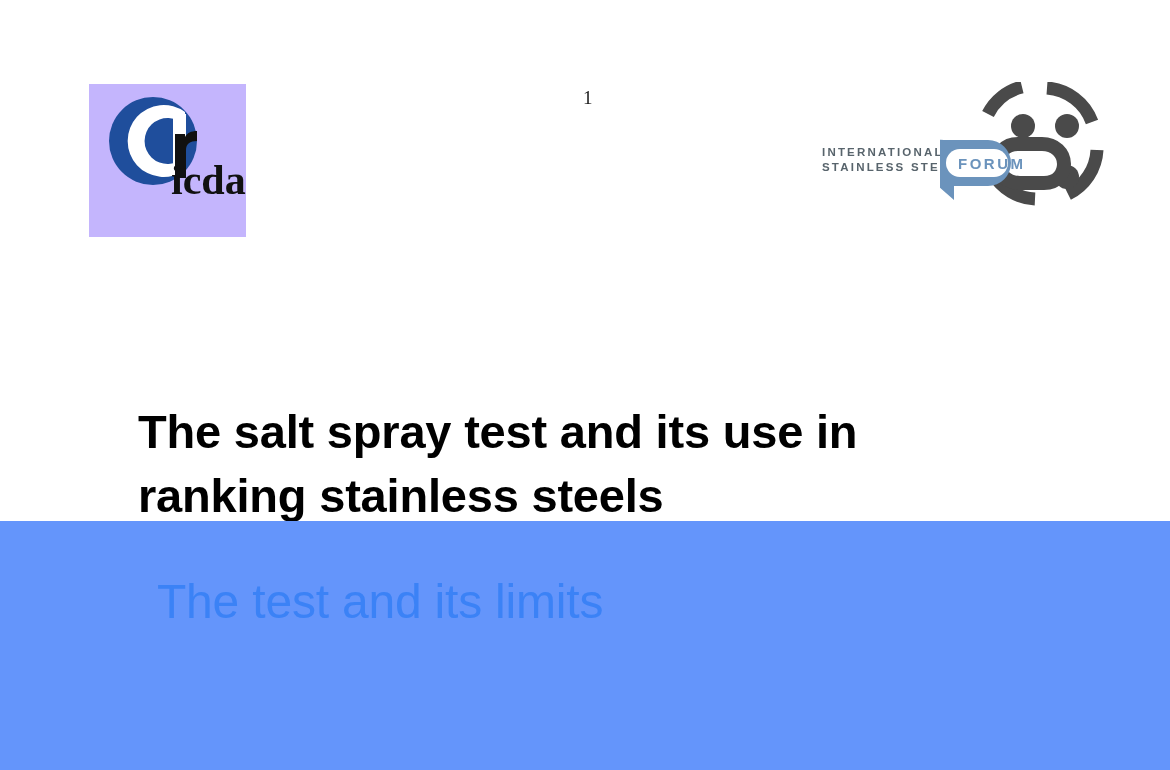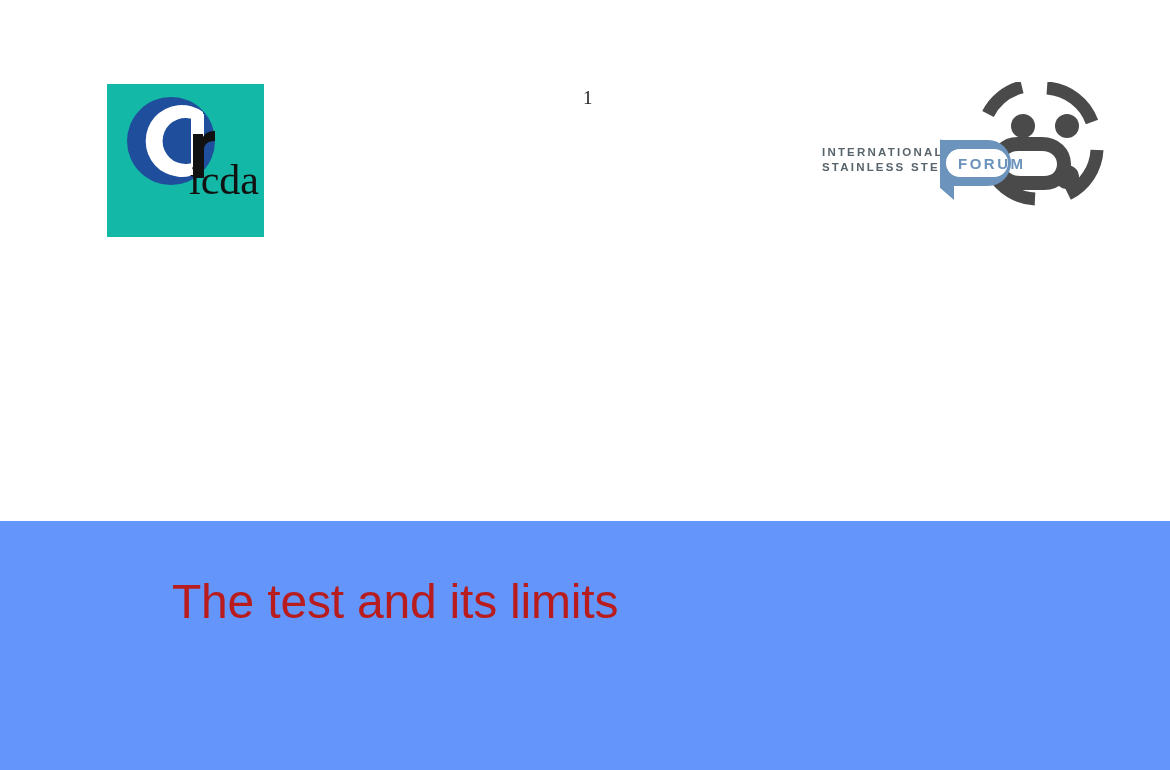--- a/index.html
+++ b/index.html
@@ -19,25 +19,26 @@
 
   .slide {
     position: absolute;
     inset: 0;
     background: #ffffff;
   }
 
   
   .icda-logo-box {
     position: absolute;
-    left: 107px;
+    left: 89px;
     top: 84px;
     width: 157px;
     height: 153px;
-    background: #14b8a6;
+    background: #c4b5fd;
+    font-weight: bold;
   }
   .icda-svg {
     position: absolute;
     left: 0;
     top: 0;
     width: 157px;
     height: 153px;
     display: block;
   }
 
@@ -118,23 +119,22 @@
     background: #6495fb;
   }
   .banner-text {
     position: absolute;
     left: 157px;
     top: 573px;
     font-family: "Liberation Sans", sans-serif;
     font-weight: normal;
     font-size: 48px;
     line-height: 58px;
-    color: #b91c1c;
+    color: #3b82f6;
     letter-spacing: -0.2px;
-    margin-left: 15px;
   }
 </style>
 </head>
 <body>
 
 <div class="slide">
 
   <div class="icda-logo-box">
     <svg class="icda-svg" viewBox="0 0 157 153" aria-hidden="true">
 
@@ -193,17 +193,19 @@
                  L 30 104
                  L 30 118
                  L 14 104
                  A 23 23 0 0 1 20 58 Z" fill="#6b93bc" transform="translate(-16,0)"></path>
         <rect x="6" y="67" width="62" height="28" rx="14" fill="#ffffff"></rect>
         <text x="18" y="87" font-family="Liberation Sans, sans-serif" font-size="15" font-weight="bold" letter-spacing="2.5" fill="#6b93bc">FORUM</text>
       </g>
     </svg>
   </div>
 
+  <h1 class="slide-title">The salt spray test and its use in
+ranking stainless steels</h1>
 
   <div class="banner"></div>
   <div class="banner-text">The test and its limits</div>
 
 </div>
 
 </body></html>

